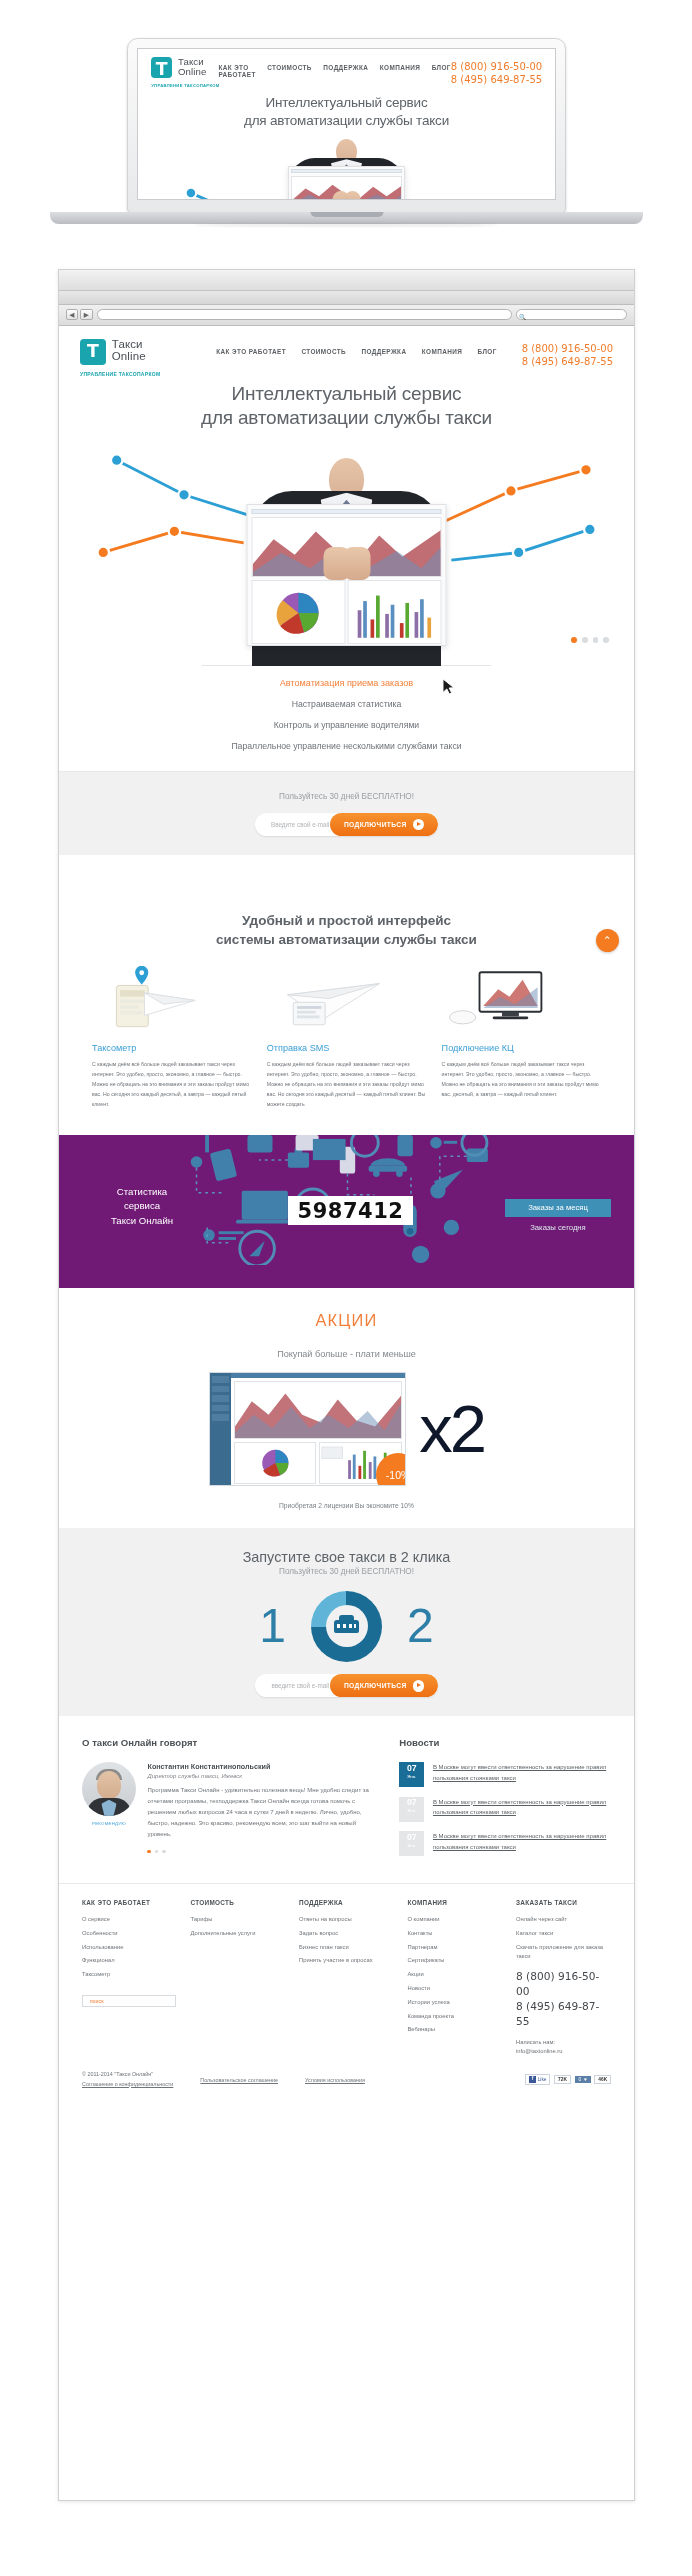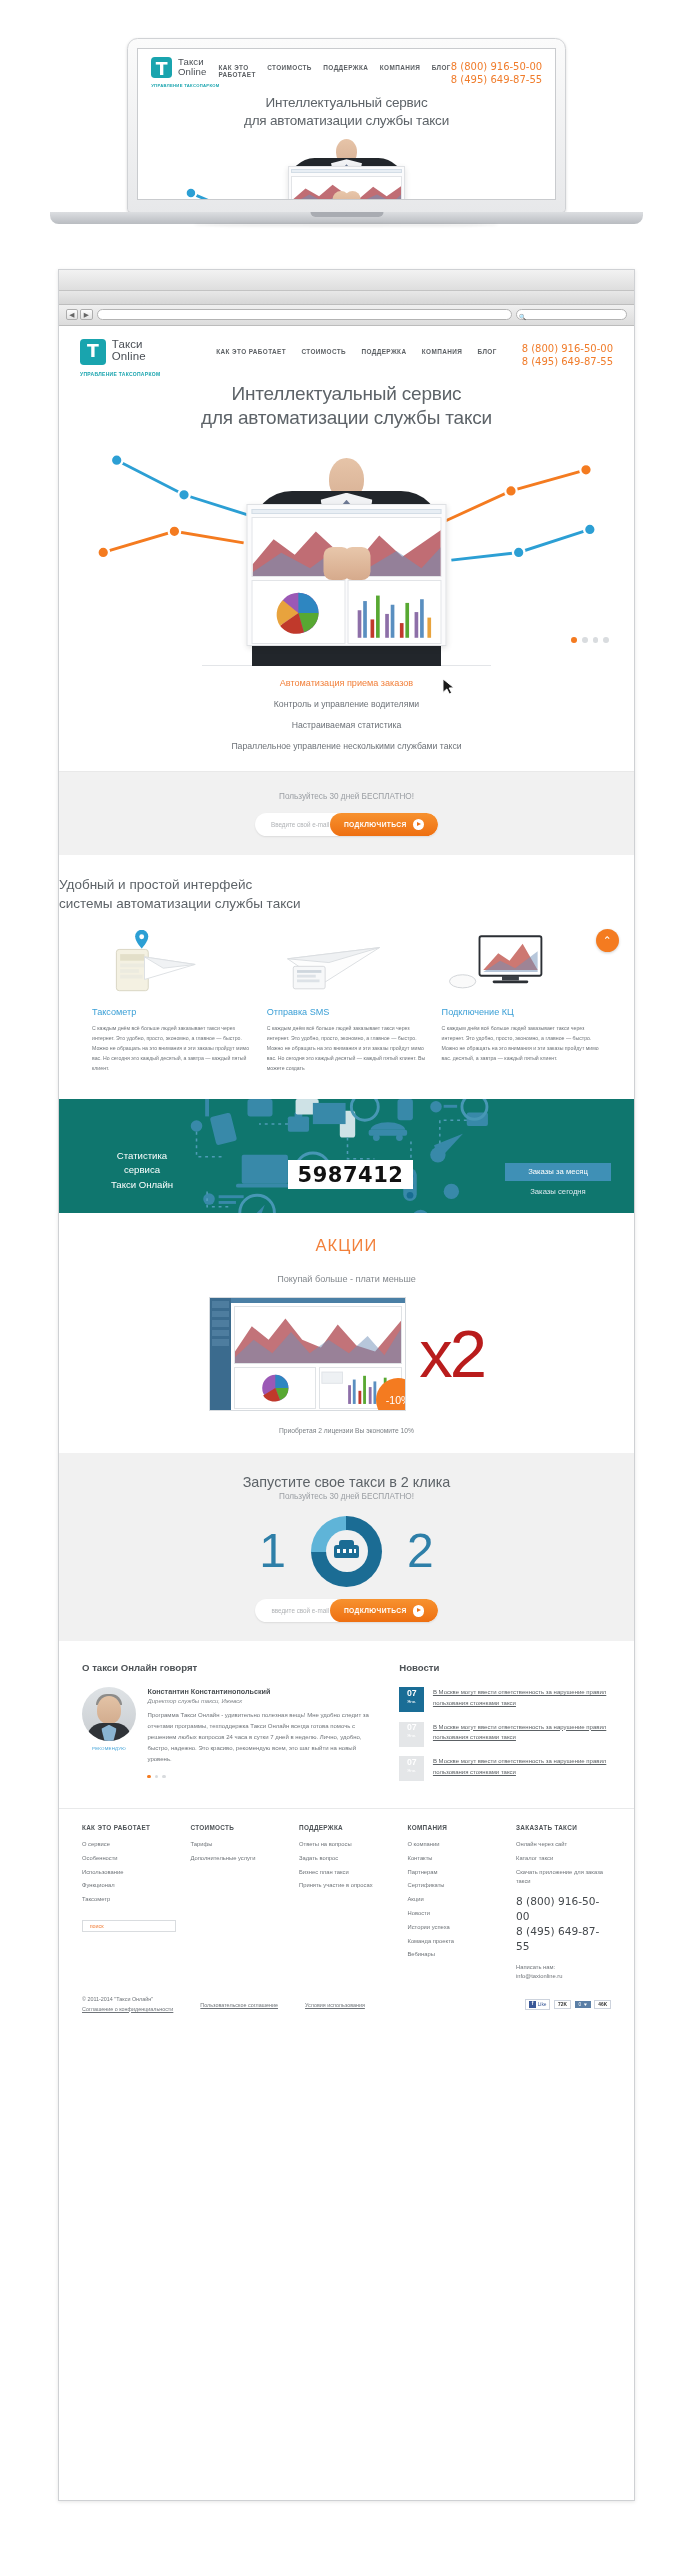--- a/index.html
+++ b/index.html
@@ -115,29 +115,29 @@
   .subscribe .inp{ flex:1; font-size:6.3px; color:#b0b3b6; padding-left:15.4px; }
   .subscribe .btn{ width:108px; height:23px; background:linear-gradient(180deg,#f7922f,#ee6f11); color:#fff;
     font-size:6.7px; font-weight:bold; letter-spacing:0.4px; border-radius:12.5px; display:flex; align-items:center;
     justify-content:center; gap:5.8px; }
   .subscribe .btn .play{ width:11.5px;height:11.5px;border-radius:50%;background:#fff; position:relative; }
   .subscribe .btn .play:after{ content:""; position:absolute; left:4.3px; top:2.9px; border-left:4.8px solid #ee6f11;
     border-top:2.9px solid transparent; border-bottom:2.9px solid transparent; }
 
   
   .features{ background:#fff; padding:21px 0 25px; }
-  .features h2{ font-size:13.5px; font-weight:400; color:#5d6368; line-height:1.38;}
+  .features h2{ text-align:center; font-size:13.5px; font-weight:700; color:#5d6368; line-height:1.38;margin-top:36px;}
   .feat-row{ display:flex; gap:15.4px; padding:17.3px 33px 0; }
   .feat{ flex:1; }
   .feat-img{ height:67px; position:relative; margin-bottom:9.6px; }
   .feat h3{ font-size:9.1px; font-weight:400; color:#3a9fd6; margin-bottom:6.7px;}
   .feat p{ font-size:5.2px; line-height:1.92; color:#6f7479; }
 
   
-  .stats{ background:#0f766e; position:relative; height:114px; overflow:hidden; color:#fff; }
+  .stats{ background:#701a75; position:relative; height:153px; overflow:hidden; color:#fff; }
   .stats-label{ position:absolute; left:35px; top:50px; width:96px; text-align:center; font-size:9.6px; line-height:1.52; font-weight:300;}
   .counter{ position:absolute; left:229px; top:61px; background:#fff; padding:2.9px 9.6px; }
   .counter span{ font-size:21px; font-weight:bold; color:#111; letter-spacing:0.5px; font-family:"DejaVu Sans", sans-serif;}
   .stat-tabs{ position:absolute; right:23px; top:64px; width:106px; text-align:center;}
   .stat-tabs .t1{ background:#3f90b6; font-size:7.7px; padding:4.8px 0; font-weight:normal; }
   .stat-tabs .t2{ font-size:7.7px; padding:5.8px 0; color:#dce9f0; }
 
   
   .promo{ background:#fff; padding:23px 0 19px; text-align:center; }
   .promo h2{ font-size:16.4px; color:#f2803b; font-weight:300; letter-spacing:1.2px;}
@@ -146,21 +146,21 @@
   .promo-screen{ width:197px; height:114px; background:#fff; border:1px solid #d7dbdf; position:relative; display:flex; overflow:hidden;}
   .ps-side{ width:21px; background:#3b6b8e; }
   .ps-side i{ display:block; height:6.7px; margin:2.9px 1.9px; background:#4e7d9f; }
   .ps-main{ flex:1; padding:2.9px; }
   .ps-title{ height:4.8px; background:#4a7fa5; margin:-2.9px -2.9px 2.9px -2.9px; }
   .ps-chart{ height:58px; border:1px solid #e0e3e6; position:relative; overflow:hidden; }
   .ps-bottom{ display:flex; gap:2.9px; margin-top:2.9px; height:42px; }
   .ps-bottom > div{ flex:1; border:1px solid #e0e3e6; position:relative; overflow:hidden;}
   .badge10{ position:absolute; right:-15.4px; bottom:-11.5px; width:44px;height:44px;border-radius:50%;
     background:#f47b20; color:#fff; font-size:10.6px; font-weight:300; display:flex;align-items:center;justify-content:center;}
-  .x2{ font-size:67px; color:#b91c1c; font-weight:200; line-height:.9; letter-spacing:-2.9px; font-family:"Liberation Sans", sans-serif;text-align:right;}
+  .x2{ font-size:67px; color:#0f172a; font-weight:200; line-height:.9; letter-spacing:-2.9px; font-family:"Liberation Sans", sans-serif;text-align:right;}
   .promo-note{ font-size:6.7px; color:#7b8085; margin-top:15.4px; }
 
   
   .launch{ background:#f1f1f1; padding:21px 0 19px; text-align:center; }
   .launch h2{ font-size:14.4px; font-weight:300; color:#5d6368;}
   .launch .sub{ font-size:8.2px; color:#9a9ea3; margin-top:2.9px; font-weight:300;}
   .steps{ display:flex; align-items:center; justify-content:center; gap:25px; margin-top:13.5px; height:73px;}
   .step-num{ font-size:48px; font-weight:300; color:#2e7fa8; line-height:1; }
   .ring{ width:71px;height:71px;border-radius:50%; background:conic-gradient(#1b6c94 0 75%, #5fb4d8 75% 100%);
     display:flex;align-items:center;justify-content:center; position:relative;}
@@ -410,22 +410,22 @@
             <i></i>
             <i></i>
             <i></i>
           </div>
         </div>
 
         <div class="divider-line"></div>
 
         <div class="hero-captions" style="position:relative">
           <div class="cap active">Автоматизация приема заказов</div>
+          <div class="cap">Настраиваемая статистика</div>
           <div class="cap">Контроль и управление водителями</div>
-          <div class="cap">Настраиваемая статистика</div>
           <div class="cap">Параллельное управление несколькими службами такси</div>
           <svg class="cursor" style="left:383px;top:12.5px" width="13.5" height="17.3" viewBox="0 0 14 18">
             <path d="M1 1 L1 15 L5 11.4 L7.6 16.6 L10 15.4 L7.4 10.4 L12.4 10.2 Z" fill="#1a1a1a" stroke="#fff" stroke-width="1"></path>
           </svg>
         </div>
 
         <div class="scroll-top">
           <span>⌃</span>
         </div>
       </div>

